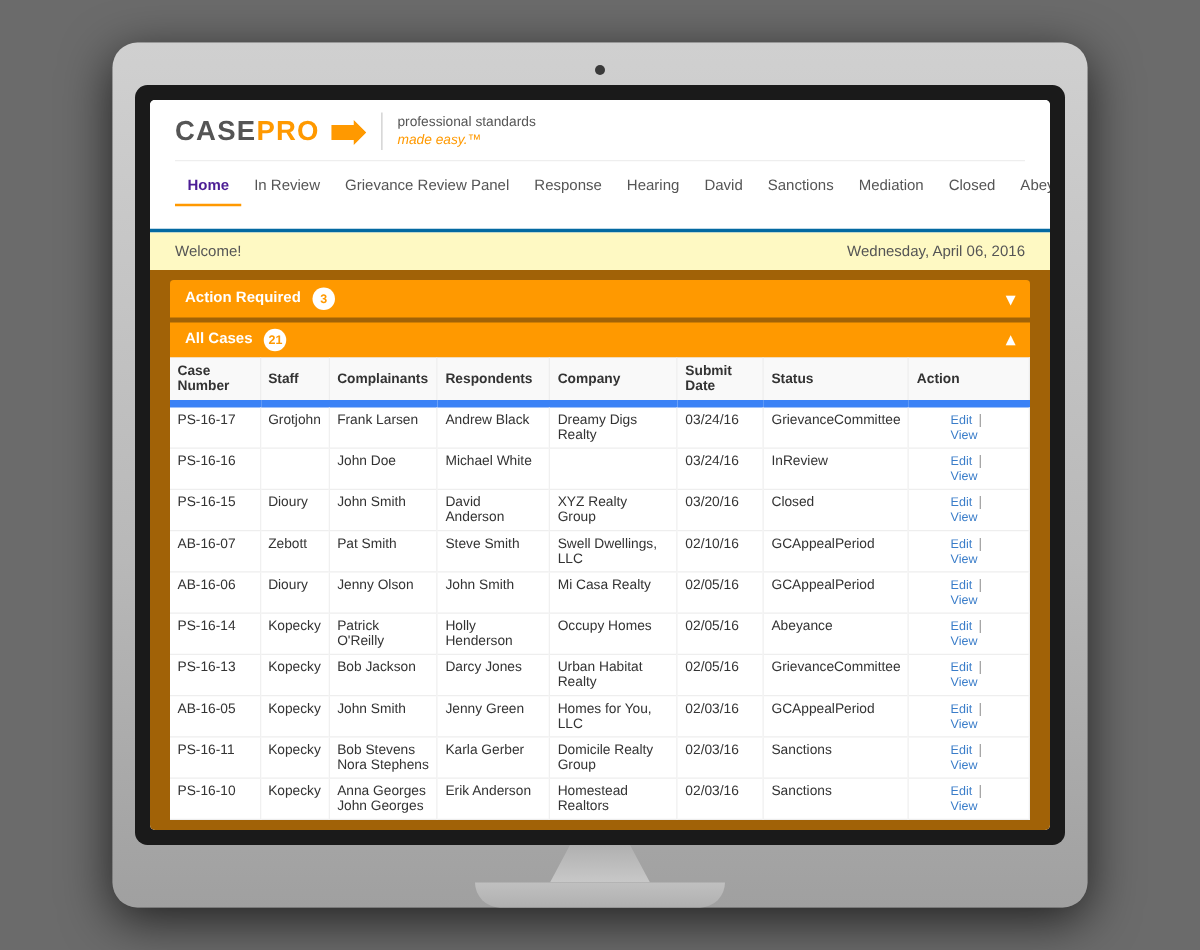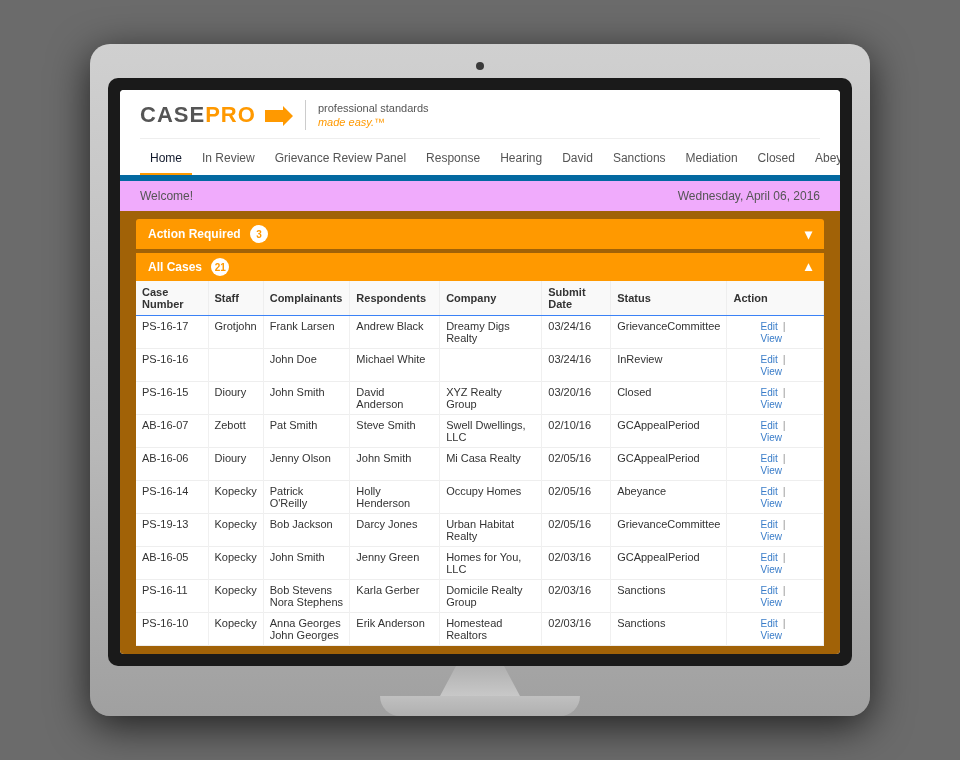--- a/index.html
+++ b/index.html
@@ -55,22 +55,22 @@
       width: 200px;
       height: 20px;
       background: linear-gradient(180deg, #c0c0c0, #b0b0b0);
       border-radius: 0 0 30px 30px;
       margin: 0 auto;
     }
 
     
     .app-header {
       background: #fff;
-      padding: 10px 20px 0 20px;
-      border-bottom: 6px solid #0369a1;
+      padding: 10px 20px 18px 20px;
+      border-bottom: 3px solid #0369a1;
     }
 
     .logo-area {
       display: flex;
       align-items: center;
       padding-bottom: 8px;
       border-bottom: 1px solid #eee;
     }
 
     .logo-text {
@@ -116,31 +116,31 @@
     .nav-item {
       padding: 8px 10px;
       font-size: 12px;
       color: #555;
       cursor: pointer;
       border-bottom: 2px solid transparent;
       white-space: nowrap;
     }
 
     .nav-item.active {
-      color: #0f172a;
+      color: #4c1d95;
       border-bottom: 2px solid #f90;
-      font-weight: normal;
+      font-weight: bold;
     }
 
     .welcome-bar {
       display: flex;
       justify-content: space-between;
       align-items: center;
       padding: 8px 20px;
-      background: #f0abfc;
+      background: #fef9c3;
       font-size: 12px;
       color: #555;
     }
 
     .content-area {
       padding: 8px 16px;
       background: #a16207;
     }
 
     .section-header {
@@ -189,21 +189,21 @@
 
     .cases-table {
       width: 100%;
       border-collapse: collapse;
       font-size: 11px;
       background: #fff;
     }
 
     .cases-table thead th {
       background: #f9f9f9;
-      border-bottom: 1px solid #3b82f6;
+      border-bottom: 6px solid #3b82f6;
       border-right: 1px solid #eee;
       padding: 5px 6px;
       text-align: left;
       font-weight: bold;
       color: #333;
       font-size: 11px;
     }
 
     .cases-table tbody tr {
       border-bottom: 1px solid #eee;
@@ -373,21 +373,21 @@
     <td>Patrick O'Reilly</td>
     <td>Holly Henderson</td>
     <td>Occupy Homes</td>
     <td>02/05/16</td>
     <td>Abeyance</td>
     <td class="action-links">
       <a href="#">Edit</a><span class="action-sep"> | </span><a href="#">View</a>
     </td>
   </tr>
               <tr>
-    <td>PS-19-13</td>
+    <td>PS-16-13</td>
     <td>Kopecky</td>
     <td>Bob Jackson</td>
     <td>Darcy Jones</td>
     <td>Urban Habitat Realty</td>
     <td>02/05/16</td>
     <td>GrievanceCommittee</td>
     <td class="action-links">
       <a href="#">Edit</a><span class="action-sep"> | </span><a href="#">View</a>
     </td>
   </tr>

